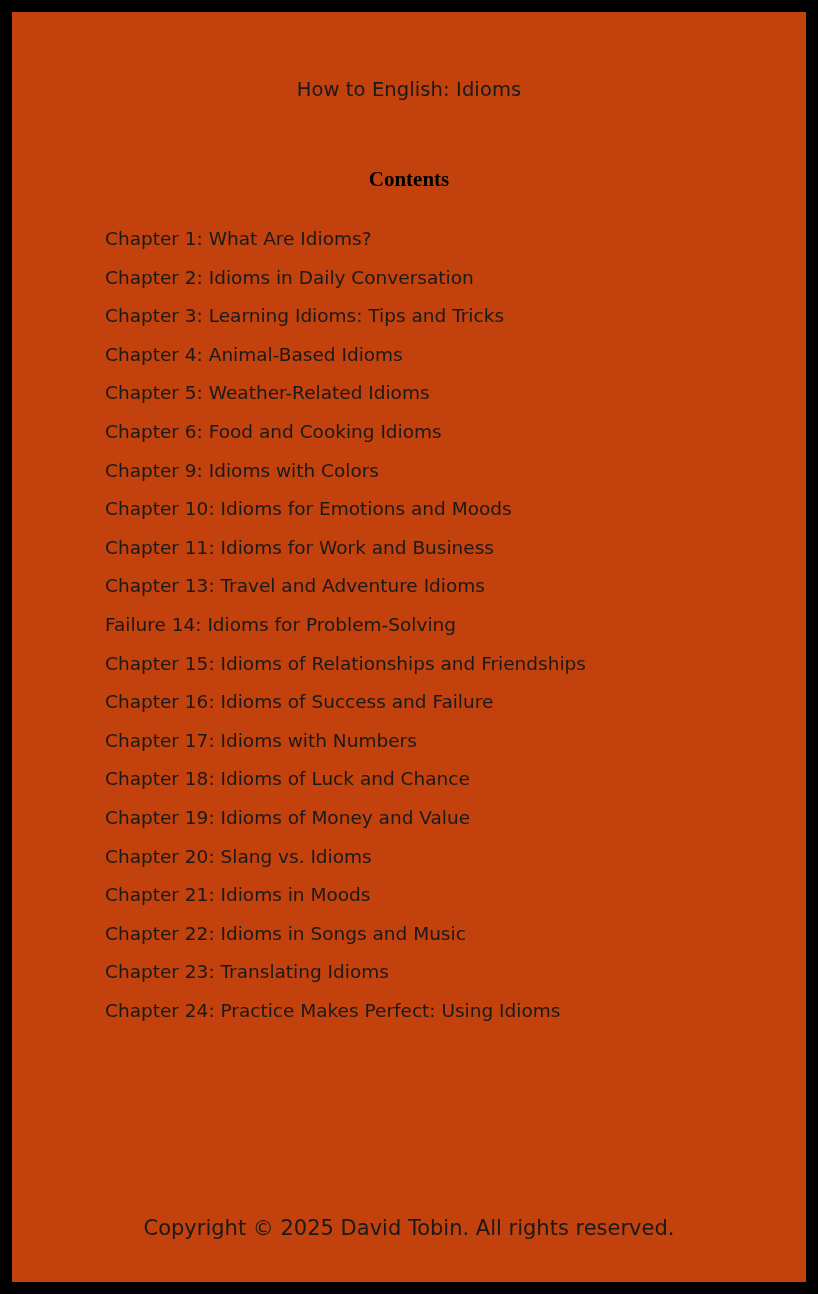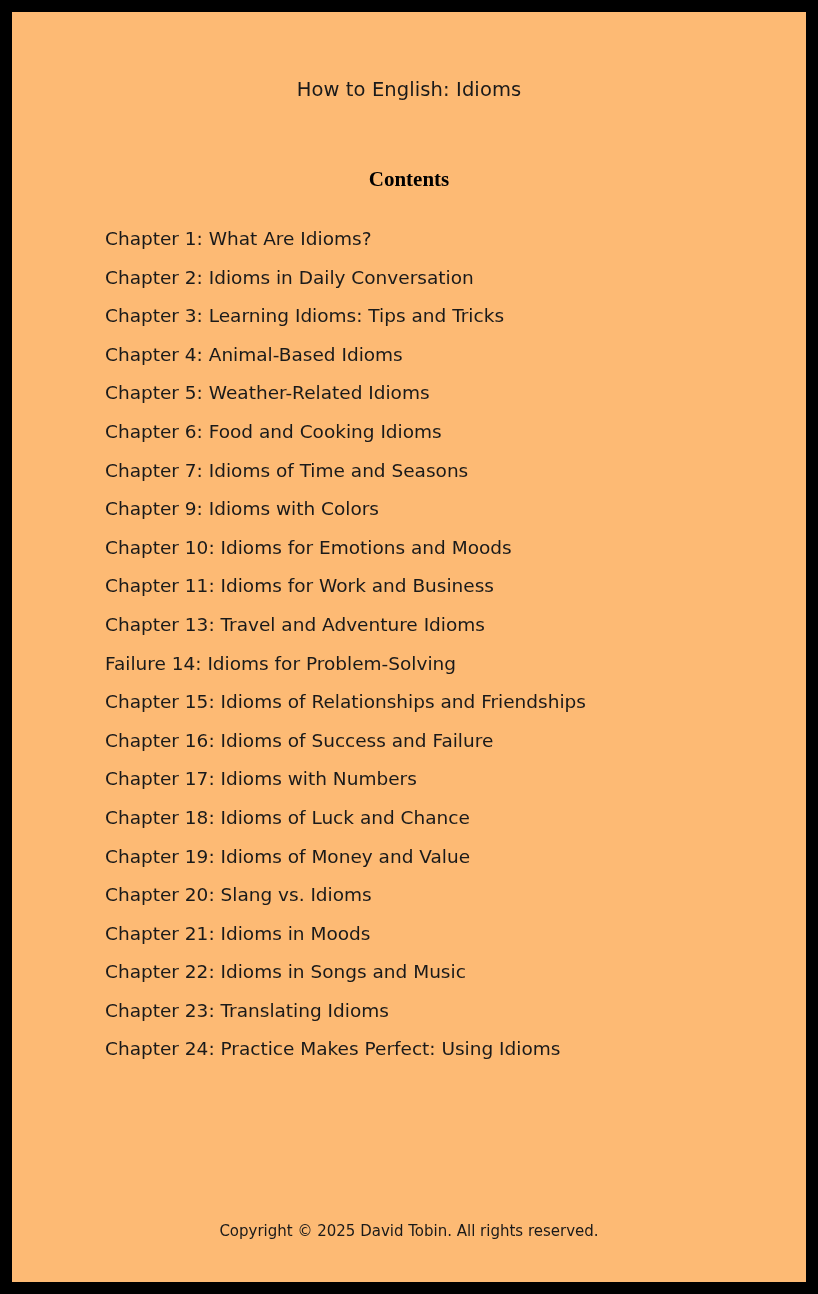--- a/index.html
+++ b/index.html
@@ -12,21 +12,21 @@
     height: 1294px;
     font-family: "DejaVu Sans", sans-serif;
     overflow: hidden;
   }
   .page-frame {
     position: absolute;
     left: 12px;
     top: 12px;
     width: 794px;
     height: 1270px;
-    background: #fdba74;
+    background: #c2410c;
     box-sizing: border-box;
   }
   .page-inner {
     position: relative;
     width: 100%;
     height: 100%;
     box-sizing: border-box;
   }
   .running-head {
     position: absolute;
@@ -60,42 +60,41 @@
     line-height: 38.6px;
     color: #1a1a1a;
     white-space: nowrap;
   }
   .footer {
     position: absolute;
     bottom: 42px;
     left: 0;
     width: 100%;
     text-align: center;
-    font-size: 15px;
+    font-size: 21px;
     color: #1a1a1a;
   }
 </style>
 </head>
 <body>
 
 <div class="page-frame">
   <div class="page-inner">
 
     <div class="running-head">How to English: Idioms</div>
 
     <div class="contents-title">Contents</div>
 
     <div class="toc">
       <div class="toc-entry">Chapter 1: What Are Idioms?</div>
       <div class="toc-entry">Chapter 2: Idioms in Daily Conversation</div>
       <div class="toc-entry">Chapter 3: Learning Idioms: Tips and Tricks</div>
       <div class="toc-entry">Chapter 4: Animal-Based Idioms</div>
       <div class="toc-entry">Chapter 5: Weather-Related Idioms</div>
       <div class="toc-entry">Chapter 6: Food and Cooking Idioms</div>
-      <div class="toc-entry">Chapter 7: Idioms of Time and Seasons</div>
       <div class="toc-entry">Chapter 9: Idioms with Colors</div>
       <div class="toc-entry">Chapter 10: Idioms for Emotions and Moods</div>
       <div class="toc-entry">Chapter 11: Idioms for Work and Business</div>
       <div class="toc-entry">Chapter 13: Travel and Adventure Idioms</div>
       <div class="toc-entry">Failure 14: Idioms for Problem-Solving</div>
       <div class="toc-entry">Chapter 15: Idioms of Relationships and Friendships</div>
       <div class="toc-entry">Chapter 16: Idioms of Success and Failure</div>
       <div class="toc-entry">Chapter 17: Idioms with Numbers</div>
       <div class="toc-entry">Chapter 18: Idioms of Luck and Chance</div>
       <div class="toc-entry">Chapter 19: Idioms of Money and Value</div>

